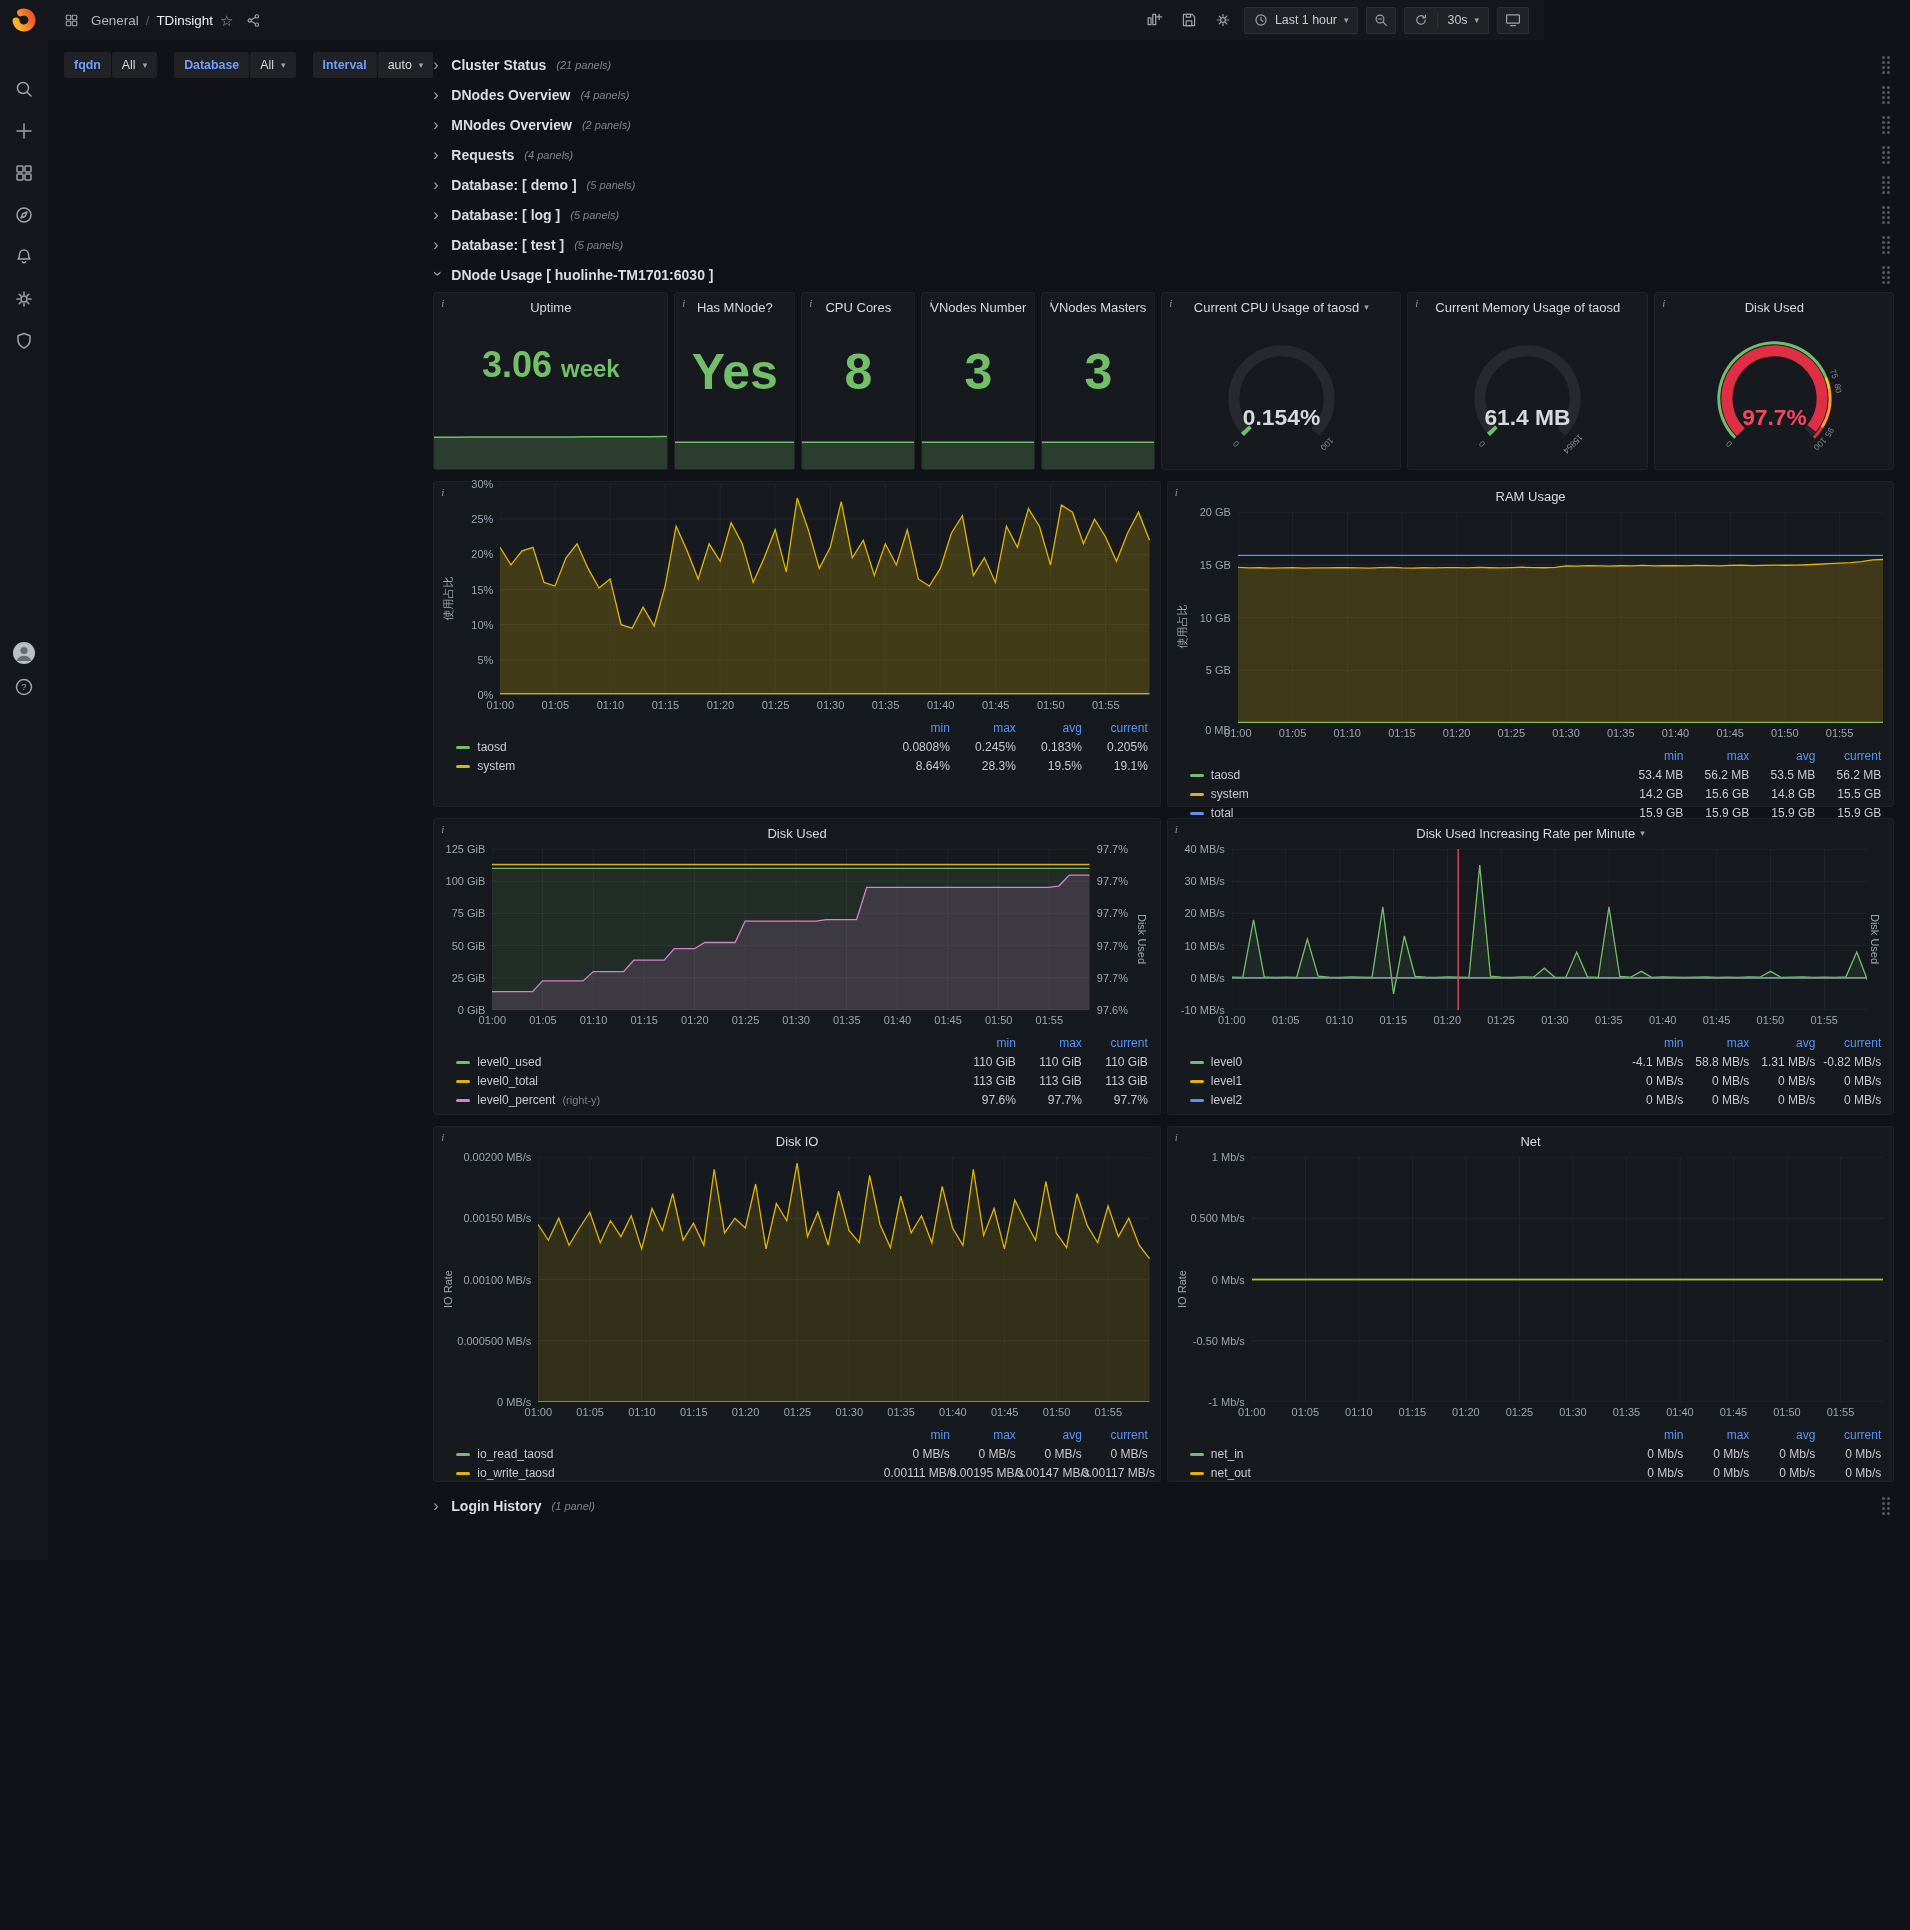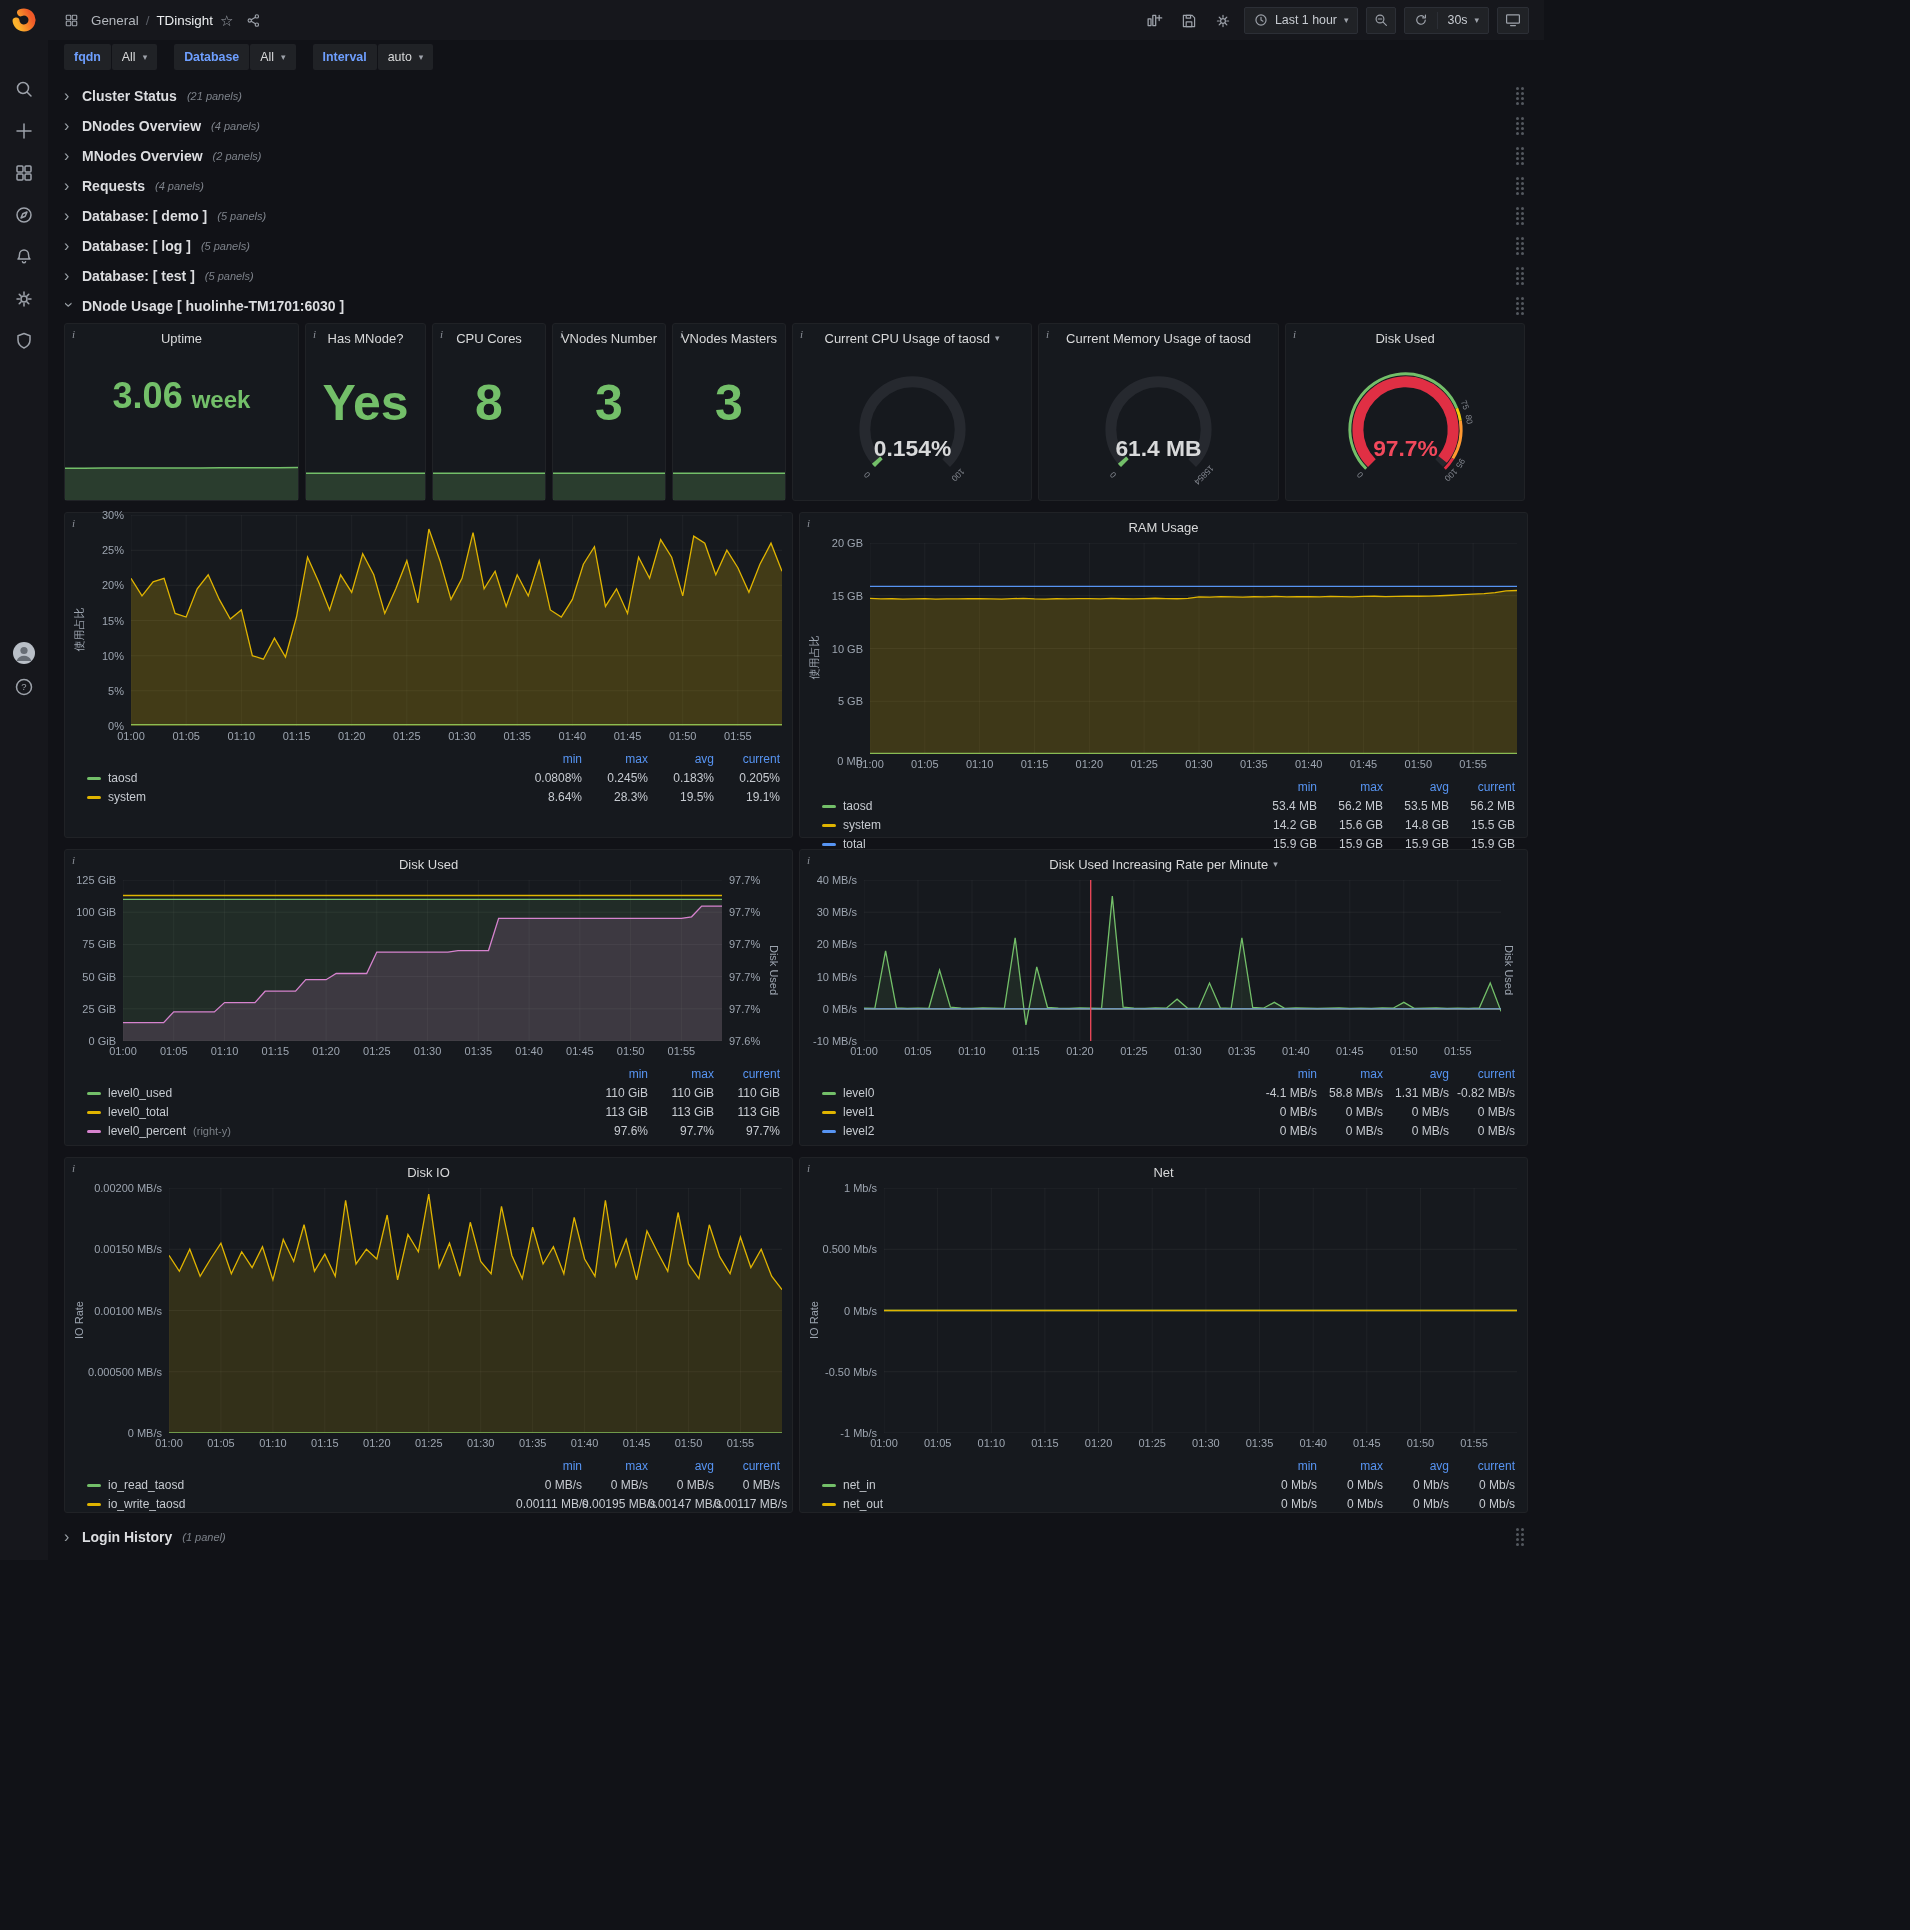--- a/index.html
+++ b/index.html
@@ -7,30 +7,30 @@
 body{background:#111217;font-family:"Liberation Sans",sans-serif;color:#d8d9da;position:relative;overflow:hidden}
 #app{position:absolute;left:0;top:0;width:1544px;height:1560px;background:#111217}
 
 #topnav{position:absolute;left:0;top:0;width:1544px;height:40px;background:#16171c;display:flex;align-items:center;padding:0 15px 0 11px;gap:9px;z-index:5}
 .logo{width:26px;height:26px;flex:none}
 .crumb{display:flex;align-items:center;gap:7px;margin-left:12px;font-size:13.4px}
 .crumb .sec{color:#b2b6bc}
 .crumb .sep{color:#5a5e66}
 .crumb .ttl{color:#ebedef;font-weight:500}
 .icon-btn{display:flex;align-items:center;justify-content:center;width:26px;height:26px;border-radius:2px;color:#9da2aa}
-.nav-right{margin-left:auto;display:flex;align-items:flex-end;gap:8px}
+.nav-right{margin-left:auto;display:flex;align-items:flex-start;gap:8px}
 .chip-btn{background:#202226;border:1px solid #2c2f36;border-radius:2px;height:27px;display:flex;align-items:center;padding:0 9px;gap:7px;font-size:12.4px;color:#c7cbd1}
 .chip-btn .divider{width:1px;height:17px;background:#2c2f36;margin:0 2px}
 svg.ic{stroke:#9da2aa;fill:none;stroke-width:1.5;stroke-linecap:round;stroke-linejoin:round}
 .star{font-size:15px;color:#9da2aa;line-height:1}
 
 #sidebar{position:absolute;left:0;top:40px;width:48px;height:1520px;background:#16171c;display:flex;flex-direction:column;align-items:center;padding-top:36px;gap:16px;z-index:4}
 .side-abs{position:absolute;left:0;width:48px;display:flex;justify-content:center}
 
-#dash{position:absolute;left:48px;top:36px;width:1496px;padding:8px 16px 0 16px;display:flex;flex-direction:column}
+#dash{position:absolute;left:48px;top:44px;width:1496px;padding:8px 16px 0 16px;display:flex;flex-direction:row}
 #submenu{display:flex;align-items:center;gap:17px;height:26px;margin-bottom:13px}
 .var-group{display:flex;gap:1px}
 .var-label,.var-value{height:26px;display:flex;align-items:center;padding:0 10px;background:#202226;border-radius:2px;font-size:12.4px}
 .var-label{color:#6e9fff;font-weight:600}
 .var-value{color:#d8d9da;gap:7px}
 .caret{font-size:9px;color:#9da2aa}
 #rows{display:flex;flex-direction:column;gap:5px}
 .row-head{height:25px;display:flex;align-items:center;gap:8px;cursor:pointer}
 .chev{color:#9aa0a6;font-size:16px;line-height:1;width:10px;display:inline-block}
 .row-head.expanded .chev{transform:rotate(90deg) translateX(1px)}

